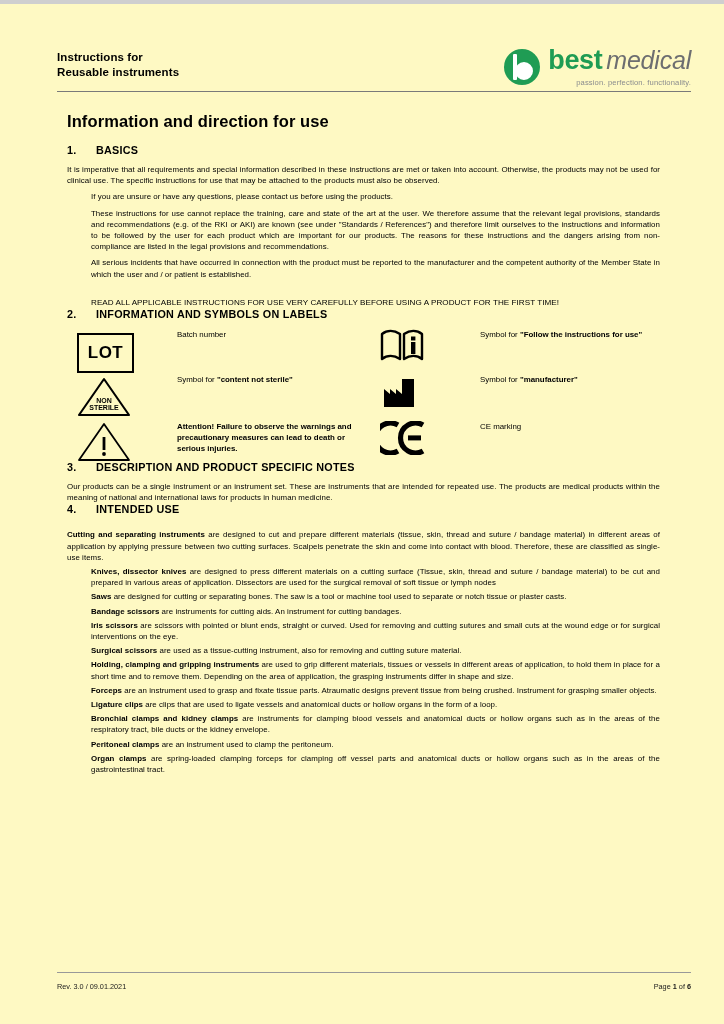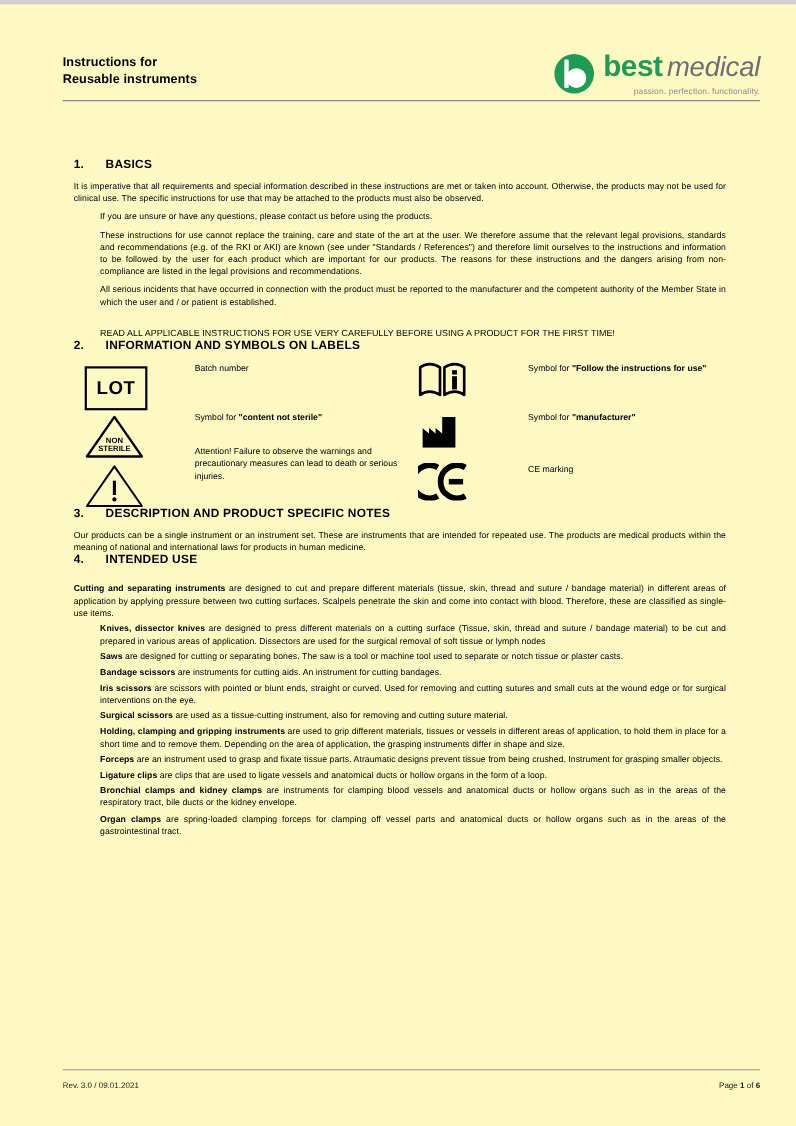--- a/index.html
+++ b/index.html
@@ -248,20 +248,21 @@
         <div class="logo-words">
           <span class="logo-best">best</span><span class="logo-medical">medical</span>
         </div>
         <div class="logo-tagline">passion. perfection. functionality.</div>
       </div>
     </div>
 
     <div class="header-rule"></div>
   </div>
 
+  <div class="doc-title">Information and direction for use</div>
 
   <div class="content">
 
     <h2 class="section sec1">
       <span class="num">1.</span>
       <span>BASICS</span>
     </h2>
     <div class="sec1-body">
       <p>It is imperative that all requirements and special information described in these instructions are met or taken into account. Otherwise, the products may not be used for clinical use. The specific instructions for use that may be attached to the products must also be observed.</p>
       <p>If you are unsure or have any questions, please contact us before using the products.</p>
@@ -318,21 +319,21 @@
         <span>Symbol for </span><b>"manufacturer"</b>
       </div>
 
       <div class="sym-cell" style="left:9px; top:92px;">
         <svg width="56" height="42" viewBox="0 0 56 42">
           <path d="M28 3 L53 39 L3 39 Z" fill="none" stroke="#000" stroke-width="1.8" stroke-linejoin="round"></path>
           <rect x="26.6" y="16" width="2.8" height="13" fill="#000"></rect>
           <circle cx="28" cy="33" r="1.9" fill="#000"></circle>
         </svg>
       </div>
-      <div class="sym-cell sym-txt" style="left:110px; top:76px; width:190px;">
+      <div class="sym-cell sym-txt" style="left:110px; top:92px; width:190px;font-weight:bold;">
         <span>Attention! Failure to observe the warnings and precautionary measures can lead to death or serious injuries.</span>
       </div>
 
       <div class="sym-cell" style="left:313px; top:92px;">
         <svg class="ce" viewBox="0 0 46 34">
           <path d="M18 4 A15 15 0 1 0 18 30" fill="none" stroke="#000" stroke-width="5.2" stroke-linecap="butt"></path>
           <path d="M43 4 A15 15 0 1 0 43 30" fill="none" stroke="#000" stroke-width="5.2" stroke-linecap="butt"></path>
           <rect x="28" y="14.4" width="13" height="5" fill="#000"></rect>
         </svg>
       </div>
@@ -359,20 +360,21 @@
           <p><b>Cutting and separating instruments</b><span> are designed to cut and prepare different materials (tissue, skin, thread and suture / bandage material) in different areas of application by applying pressure between two cutting surfaces. Scalpels penetrate the skin and come into contact with blood. Therefore, these are classified as single-use items.</span></p>
           <p><b>Knives, dissector knives</b><span> are designed to press different materials on a cutting surface (Tissue, skin, thread and suture / bandage material) to be cut and prepared in various areas of application. Dissectors are used for the surgical removal of soft tissue or lymph nodes</span></p>
           <p><b>Saws</b><span> are designed for cutting or separating bones. The saw is a tool or machine tool used to separate or notch tissue or plaster casts.</span></p>
           <p><b>Bandage scissors</b><span> are instruments for cutting aids. An instrument for cutting bandages.</span></p>
           <p><b>Iris scissors</b><span> are scissors with pointed or blunt ends, straight or curved. Used for removing and cutting sutures and small cuts at the wound edge or for surgical interventions on the eye.</span></p>
           <p><b>Surgical scissors</b><span> are used as a tissue-cutting instrument, also for removing and cutting suture material.</span></p>
           <p><b>Holding, clamping and gripping instruments</b><span> are used to grip different materials, tissues or vessels in different areas of application, to hold them in place for a short time and to remove them. Depending on the area of application, the grasping instruments differ in shape and size.</span></p>
           <p><b>Forceps</b><span> are an instrument used to grasp and fixate tissue parts. Atraumatic designs prevent tissue from being crushed. Instrument for grasping smaller objects.</span></p>
           <p><b>Ligature clips</b><span> are clips that are used to ligate vessels and anatomical ducts or hollow organs in the form of a loop.</span></p>
           <p><b>Bronchial clamps and kidney clamps</b><span> are instruments for clamping blood vessels and anatomical ducts or hollow organs such as in the areas of the respiratory tract, bile ducts or the kidney envelope.</span></p>
+          <p><b>Peritoneal clamps</b><span> are an instrument used to clamp the peritoneum.</span></p>
           <p><b>Organ clamps</b><span> are spring-loaded clamping forceps for clamping off vessel parts and anatomical ducts or hollow organs such as in the areas of the gastrointestinal tract.</span></p>
         </div>
     </div>
 
   </div>
 
   <div class="footer">
     <div class="footer-rule"></div>
     <div class="footer-row">
       <div class="f-mid">Rev. 3.0 / 09.01.2021</div>

